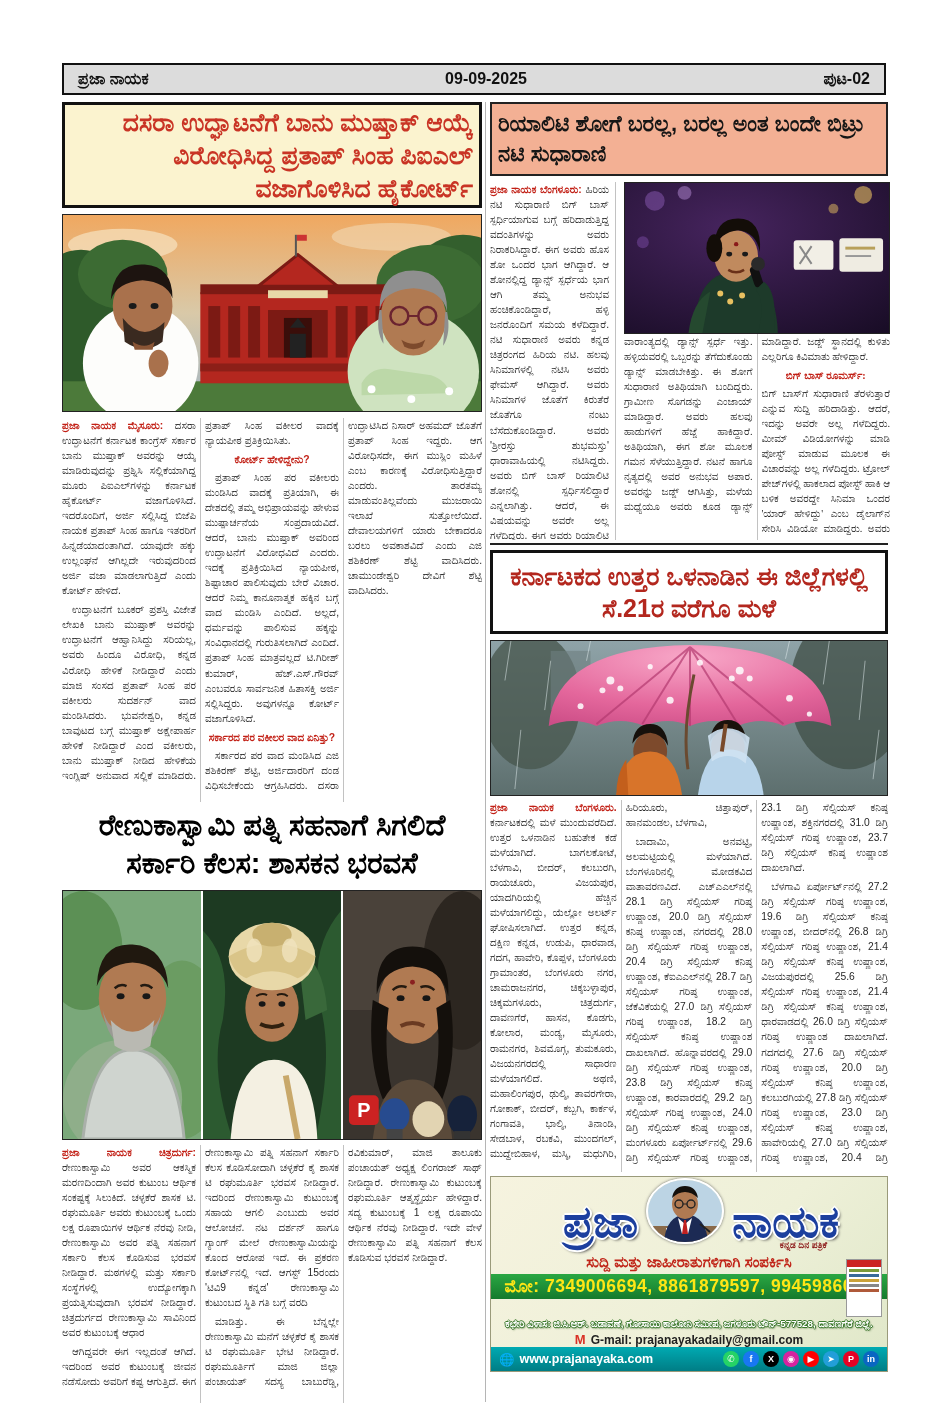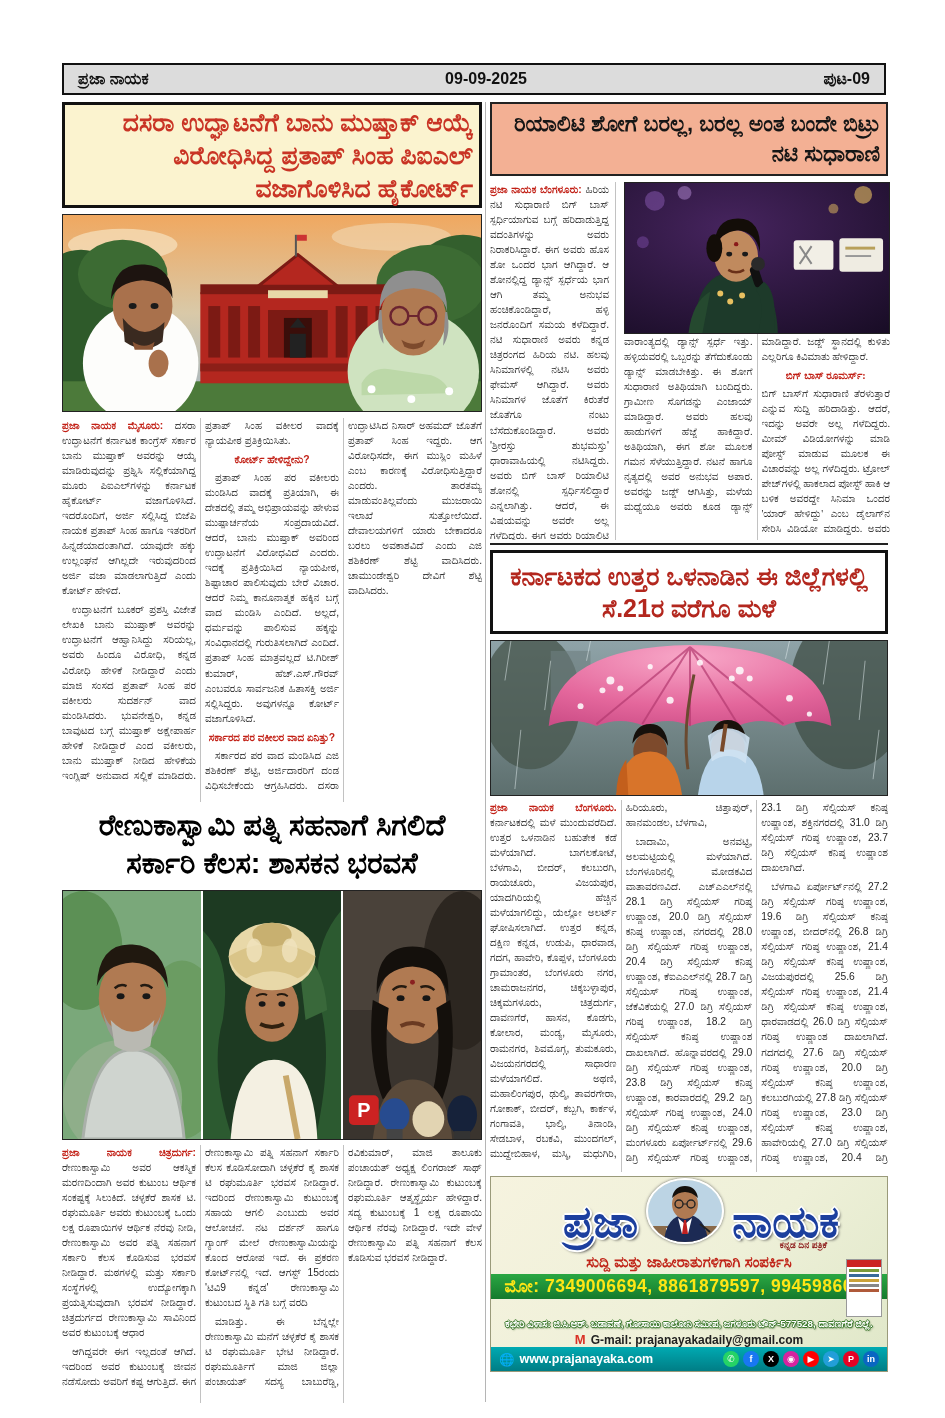--- a/index.html
+++ b/index.html
@@ -10,21 +10,21 @@
   
   .hdrbar{left:62px;top:63px;width:824px;height:32px;background:#dcdcdc;
           border:2px solid #111;display:flex;align-items:center;justify-content:space-between;
           padding:0 14px;box-sizing:border-box;font-weight:bold;font-size:16px;color:#111;}
 
   
   .hl-left{left:62px;top:102px;width:420px;height:106px;background:#fbf3cf;border:3px solid #111;
            box-sizing:border-box;display:flex;align-items:center;justify-content:center;text-align:right;
            color:#c93425;font-weight:bold;font-size:25px;line-height:1.32;padding:2px 6px;}
   .hl-sudha{left:490px;top:102px;width:398px;height:74px;background:#f3b094;border:2px solid #222;
-           box-sizing:border-box;display:flex;align-items:center;justify-content:center;text-align:right;
+           box-sizing:border-box;display:flex;align-items:center;justify-content:center;text-align:left;
            color:#161616;font-weight:bold;font-size:22px;line-height:1.35;padding:2px 6px;}
   .hl-rain{left:490px;top:550px;width:398px;height:84px;background:#fff;border:3px solid #111;
            box-sizing:border-box;display:flex;align-items:center;justify-content:center;text-align:center;
            color:#b3271e;font-weight:bold;font-size:25px;line-height:1.3;padding:2px 6px;}
   .hl-renuka{left:62px;top:803px;width:420px;height:84px;background:#fff;
            display:flex;align-items:center;justify-content:center;text-align:center;
            color:#000;font-weight:bold;font-size:29px;line-height:1.3;}
 
   
   .ph{border:1px solid #222;box-sizing:border-box;overflow:hidden;background:#888;}
@@ -89,21 +89,21 @@
   .ad-thumb{position:absolute;right:5px;top:82px;width:34px;height:56px;background:#fff;border:1px solid #999;}
   .ad-thumb .tb{height:7px;background:#cc2222;}
   .ad-thumb .tl{height:3px;margin:2px 2px 0 2px;}
 </style>
 </head>
 <body>
 
 <div class="abs hdrbar">
   <span>ಪ್ರಜಾ ನಾಯಕ</span>
   <span>09-09-2025</span>
-  <span>ಪುಟ-09</span>
+  <span>ಪುಟ-02</span>
 </div>
 
 <div class="abs vdiv"></div>
 
 <div class="abs hl-left">ದಸರಾ ಉದ್ಘಾಟನೆಗೆ ಬಾನು ಮುಷ್ತಾಕ್ ಆಯ್ಕೆ ವಿರೋಧಿಸಿದ್ದ ಪ್ರತಾಪ್ ಸಿಂಹ ಪಿಐಎಲ್ ವಜಾಗೊಳಿಸಿದ ಹೈಕೋರ್ಟ್</div>
 
 <div class="abs ph hc-photo">
   <svg viewBox="0 0 420 198" preserveAspectRatio="none">
     <defs>
       <linearGradient id="sky" x1="0" y1="0" x2="0" y2="1">

